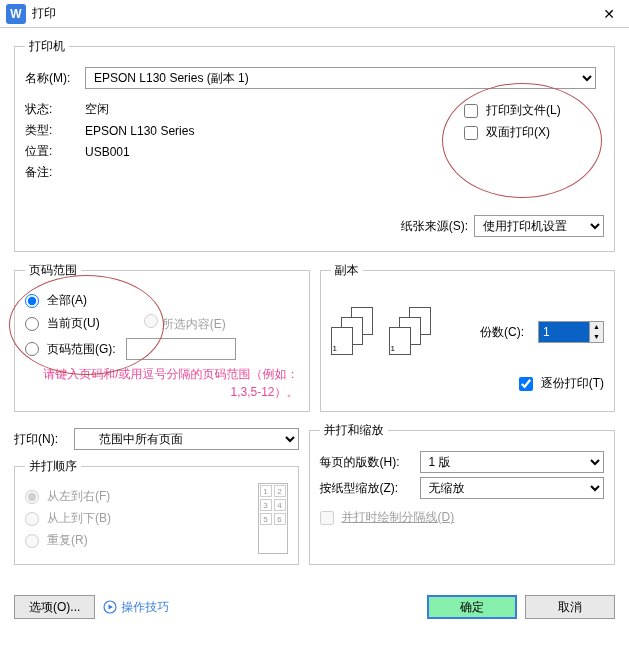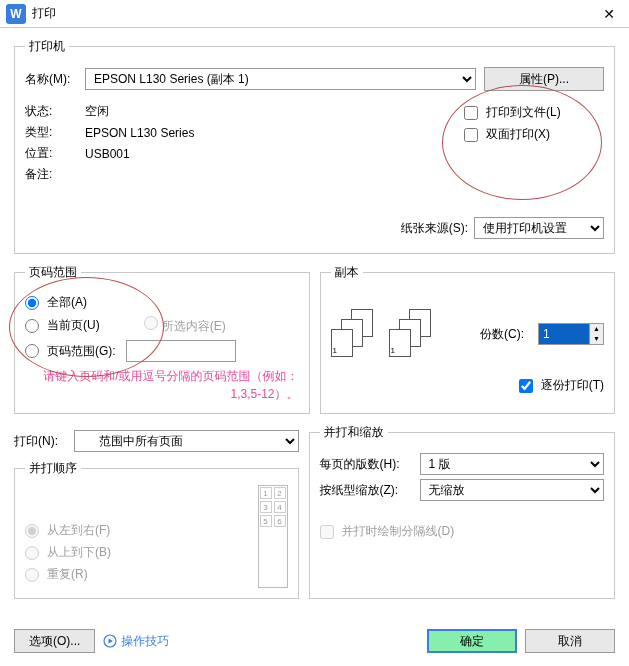--- a/index.html
+++ b/index.html
@@ -162,21 +162,20 @@
 <div class="content">
 
   <fieldset style="position:relative;">
     <legend>打印机</legend>
 
     <div class="row">
       <span class="label"><span>名称(M):</span></span>
       <select style="flex:1; margin-right:8px;">
         <option>EPSON L130 Series (副本 1)</option>
       </select>
-      <button class="btn" style="width:120px;">属性(P)...</button>
     </div>
 
     <div style="display:flex; margin-top:8px;">
       <div style="flex:1;">
         <div class="row">
             <span class="label">状态:</span>
             <span>空闲</span>
           </div>
         <div class="row">
             <span class="label">类型:</span>
@@ -267,21 +266,21 @@
     <div class="col">
       <div class="row" style="margin:6px 0 8px 0;">
         <span class="label">打印(N):</span>
         <select style="flex:1;padding-left:20px;">
           <option>范围中所有页面</option>
         </select>
       </div>
       <fieldset class="disabled">
         <legend>并打顺序</legend>
         <div style="display:flex;">
-          <div style="flex:1;margin-top:32px;">
+          <div style="flex:1;">
             <div class="checkbox-row">
                 <input type="radio" disabled="" checked="" style="">
                 <span>从左到右(F)</span>
               </div>
             <div class="checkbox-row">
                 <input type="radio" disabled="" style="">
                 <span>从上到下(B)</span>
               </div>
             <div class="checkbox-row">
                 <input type="radio" disabled="" style="">
@@ -307,21 +306,21 @@
         <select style="flex:1;">
           <option>1 版</option>
         </select>
       </div>
       <div class="row">
         <span style="width:100px;">按纸型缩放(Z):</span>
         <select style="flex:1;">
           <option>无缩放</option>
         </select>
       </div>
-      <div class="checkbox-row disabled" style="margin-top:22px;">
+      <div class="checkbox-row disabled" style="margin-top:10px;text-decoration:underline;">
         <input type="checkbox" disabled="" style="">
           <span>并打时绘制分隔线(D)</span>
       </div>
     </fieldset>
   </div>
 
 </div>
 
 <div class="footer">
   <button class="btn">选项(O)...</button>

